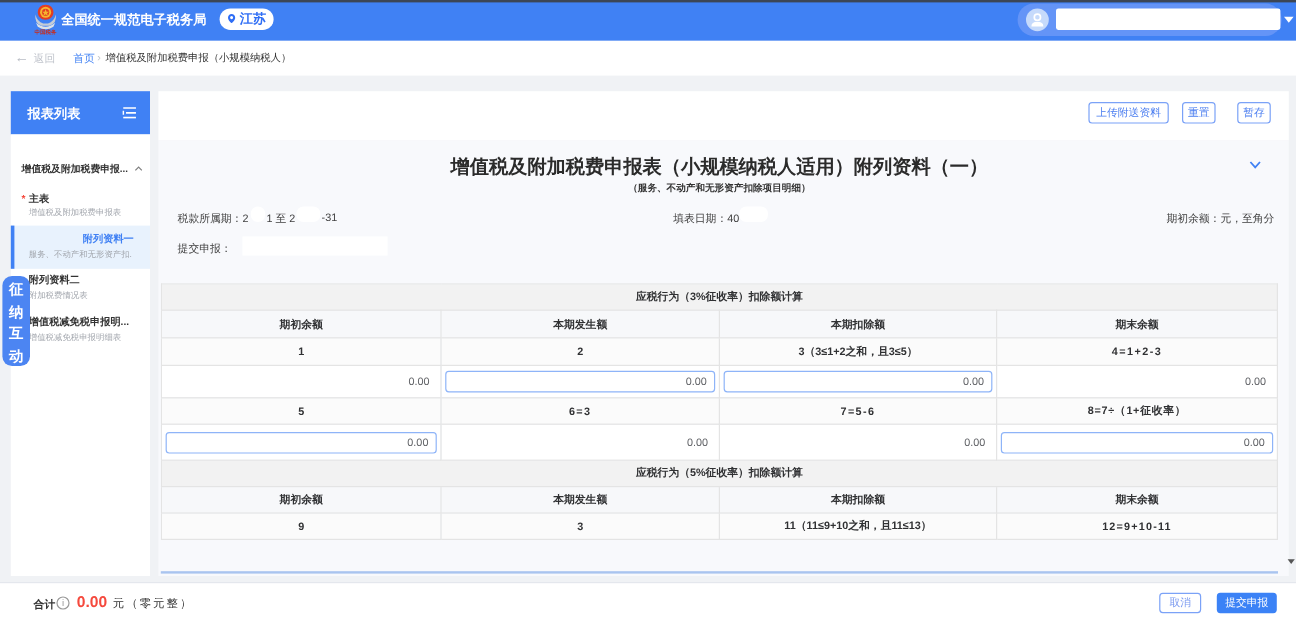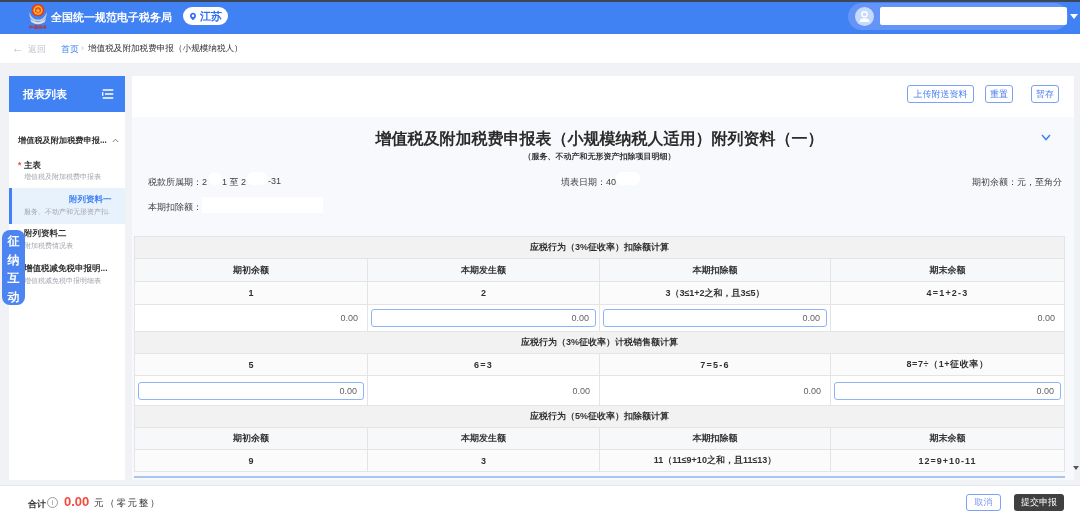--- a/index.html
+++ b/index.html
@@ -54,21 +54,21 @@
 
   
   #footer { left:0; top:485px; width:1080px; height:36px; background:#fff; border-top:1px solid #e4e7ed; }
   #f-total { left:28px; top:498px; font-size:9px; color:#333; font-weight:bold; }
   #f-info { left:47px; top:497px; width:11px; height:11px; border:1px solid #999; border-radius:50%; color:#999;
             font-size:8px; text-align:center; line-height:10px; }
   #f-amount { left:64px; top:494px; font-size:13px; color:#f5493d; font-weight:bold; }
   #f-unit { left:94px; top:497px; font-size:9.5px; letter-spacing:1.7px; color:#333; }
   #btn-cancel { left:966px; top:494px; width:35px; height:17px; border:1px solid #7ba2f7; border-radius:3px;
                 background:#fff; color:#7b9af0; font-size:9px; text-align:center; line-height:15px; }
-  #btn-submit { left:1014px; top:494px; width:50px; height:17px; border-radius:3px; background:#404040;
+  #btn-submit { left:1014px; top:494px; width:50px; height:17px; border-radius:3px; background:#3b82f6;
                 color:#fff; font-size:9px; text-align:center; line-height:17px; }
 </style>
 </head>
 <body>
 
   <div class="abs" id="topbar"></div>
   <div class="abs" style="left:0;top:0;width:1080px;height:2px;background:#3c4656;"></div>
   <svg class="abs" style="left:27px;top:3px" width="22" height="26" viewBox="0 0 22 26">
     <path d="M11 1 C14.8 1 17.5 3.6 17.5 7.2 C17.5 10.8 14.8 13.4 11 13.4 C7.2 13.4 4.5 10.8 4.5 7.2 C4.5 3.6 7.2 1 11 1 Z" fill="#e23d23"></path>
     <circle cx="11" cy="7.2" r="4.6" fill="#f6b52e"></circle>
@@ -131,21 +131,21 @@
   <div class="abs" id="subtitle">（服务、不动产和无形资产扣除项目明细）</div>
   <svg class="abs" style="left:1041px; top:134px;" width="10" height="7" viewBox="0 0 10 7">
     <path d="M1 1 L5 5.5 L9 1" stroke="#4081f4" stroke-width="1.5" fill="none"></path>
   </svg>
 
   <div class="abs fld" style="left:148px; top:176px;">税款所属期：2</div>
   <div class="abs fld" style="left:222px; top:176px;">1 至 2</div>
   <div class="abs fld" style="left:268px; top:176px;">-31</div>
   <div class="abs fld" style="left:561px; top:176px;">填表日期：40</div>
   <div class="abs fld" style="right:18px; top:176px;">期初余额：元，至角分</div>
-  <div class="abs fld" style="left:148px; top:201px;">本期扣除额：</div>
+  <div class="abs fld" style="left:148px; top:201px;">提交申报：</div>
   <div class="abs" style="left:202px; top:197px; width:121px; height:16px; background:#fff;"></div>
   <div class="abs" style="left:209px; top:172px; width:12px; height:13px; background:#fff; border-radius:6px;"></div>
   <div class="abs" style="left:247px; top:172px; width:20px; height:13px; background:#fff; border-radius:6px;"></div>
   <div class="abs" style="left:616px; top:172px; width:24px; height:13px; background:#fff; border-radius:6px;"></div>
 
   <div class="abs" id="tbl">
     <table>
       <colgroup>
         <col style="width:233px">
         <col style="width:232px">
@@ -171,23 +171,20 @@
       <tr style="height:27px">
         <td class="val">0.00</td>
         <td class="vin">
             <div class="inp">0.00</div>
           </td>
         <td class="vin">
             <div class="inp">0.00</div>
           </td>
         <td class="val">0.00</td>
       </tr>
-      <tr style="height:19px">
-          <td class="sec" colspan="4">应税行为（3%征收率）计税销售额计算</td>
-        </tr>
       <tr style="height:21px">
           <td class="num">5</td>
           <td class="num"><span style="letter-spacing:1.2px">6=3</span></td>
           <td class="num"><span style="letter-spacing:1.2px">7=5-6</span></td>
           <td class="num"><span style="letter-spacing:0.6px">8=7÷（1+征收率）</span></td>
         </tr>
       <tr style="height:30px">
         <td class="vin">
             <div class="inp">0.00</div>
           </td>

